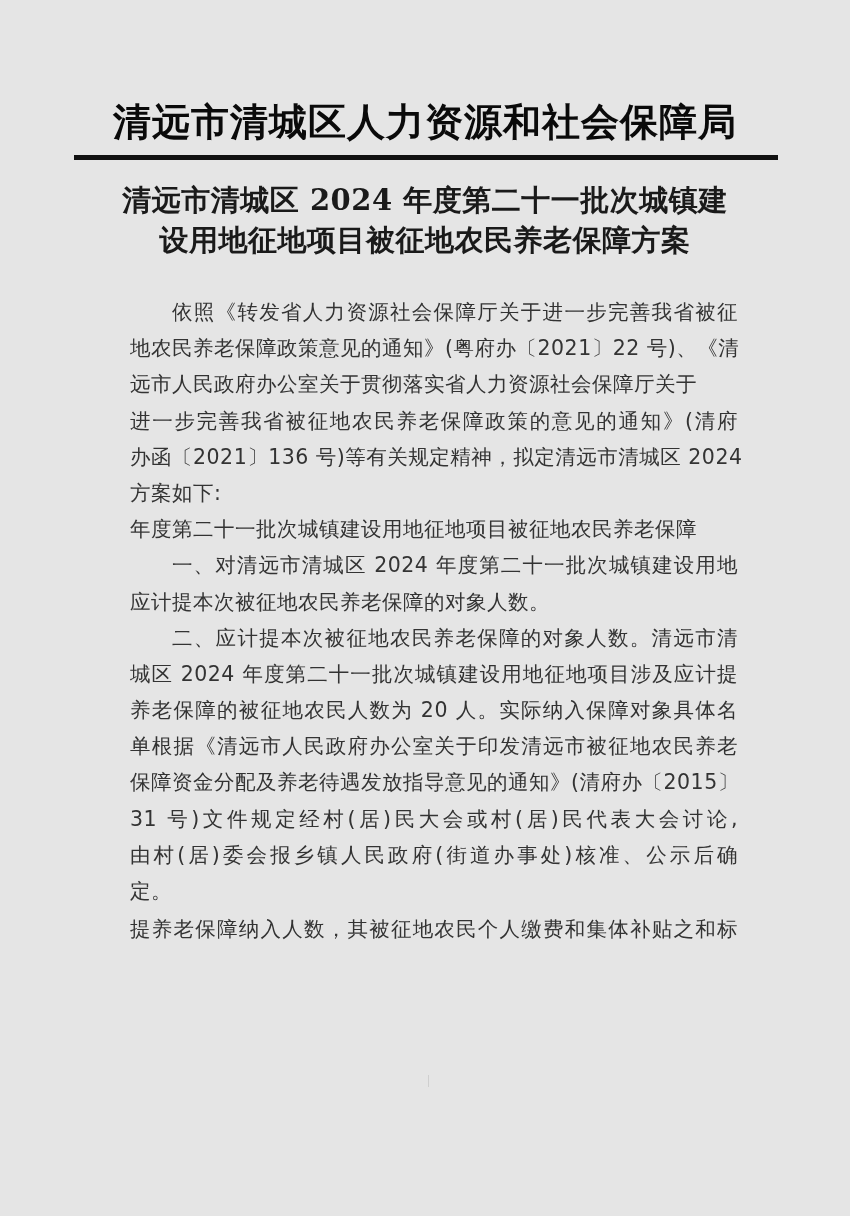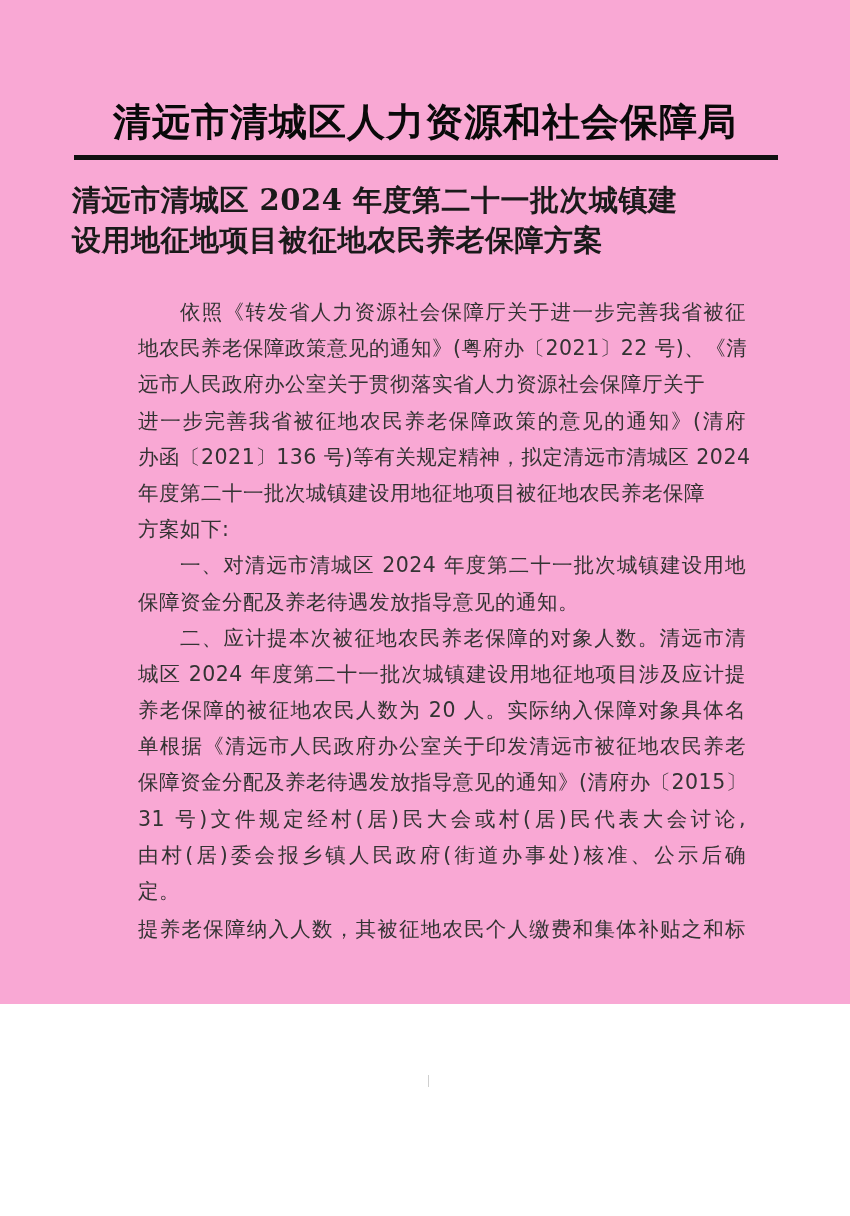--- a/index.html
+++ b/index.html
@@ -11,22 +11,22 @@
       width: 850px;
       height: 1216px;
       position: relative;
       overflow: hidden;
       color: #111111;
     }
     .page {
       position: absolute;
       left: 0; top: 0;
       width: 850px;
-      height: 1004px;
-      background: #f9a8d4;
+      height: 1216px;
+      background: #e5e5e5;
     }
     .org-header {
       position: absolute;
       left: 72px;
       width: 706px;
       top: 97px;
       text-align: center;
       font-family: "DejaVu Serif", "Liberation Serif", serif;
       font-weight: bold;
       font-size: 38px;
@@ -41,31 +41,32 @@
       width: 704px;
       top: 155px;
       height: 5px;
       background: #111111;
     }
     .doc-title {
       position: absolute;
       left: 72px;
       width: 706px;
       top: 180px;
+      text-align: center;
       font-family: "DejaVu Serif", "Liberation Serif", serif;
       font-weight: bold;
       font-size: 29px;
       line-height: 40px;
       color: #1a1a1a;
       letter-spacing: 0.5px;
     }
     .doc-title div { white-space: nowrap; }
     .body-text {
       position: absolute;
-      left: 138px;
+      left: 130px;
       width: 608px;
       top: 294px;
       font-family: "DejaVu Sans", "Liberation Sans", sans-serif;
       font-size: 20.5px;
       color: #333333;
     }
     .line {
       height: 36.2px;
       line-height: 36.2px;
       white-space: nowrap;
@@ -100,27 +101,27 @@
   </div>
 
   <div class="body-text">
 
     <div>
       <div class="line indent">依照《转发省人力资源社会保障厅关于进一步完善我省被征</div>
       <div class="line">地农民养老保障政策意见的通知》(粤府办〔2021〕22 号)、《清</div>
       <div class="line last">远市人民政府办公室关于贯彻落实省人力资源社会保障厅关于</div>
       <div class="line">进一步完善我省被征地农民养老保障政策的意见的通知》(清府</div>
       <div class="line">办函〔2021〕136 号)等有关规定精神，拟定清远市清城区 2024</div>
+      <div class="line last">方案如下:</div>
       <div class="line last">年度第二十一批次城镇建设用地征地项目被征地农民养老保障</div>
-      <div class="line last">方案如下:</div>
     </div>
 
     <div>
       <div class="line indent">一、对清远市清城区 2024 年度第二十一批次城镇建设用地</div>
-      <div class="line last">保障资金分配及养老待遇发放指导意见的通知。</div>
+      <div class="line last">应计提本次被征地农民养老保障的对象人数。</div>
     </div>
 
     <div>
       <div class="line indent">二、应计提本次被征地农民养老保障的对象人数。清远市清</div>
       <div class="line">城区 2024 年度第二十一批次城镇建设用地征地项目涉及应计提</div>
       <div class="line">养老保障的被征地农民人数为 20 人。实际纳入保障对象具体名</div>
       <div class="line">单根据《清远市人民政府办公室关于印发清远市被征地农民养老</div>
       <div class="line">保障资金分配及养老待遇发放指导意见的通知》(清府办〔2015〕</div>
       <div class="line">31 号)文件规定经村(居)民大会或村(居)民代表大会讨论,</div>
       <div class="line">由村(居)委会报乡镇人民政府(街道办事处)核准、公示后确</div>

